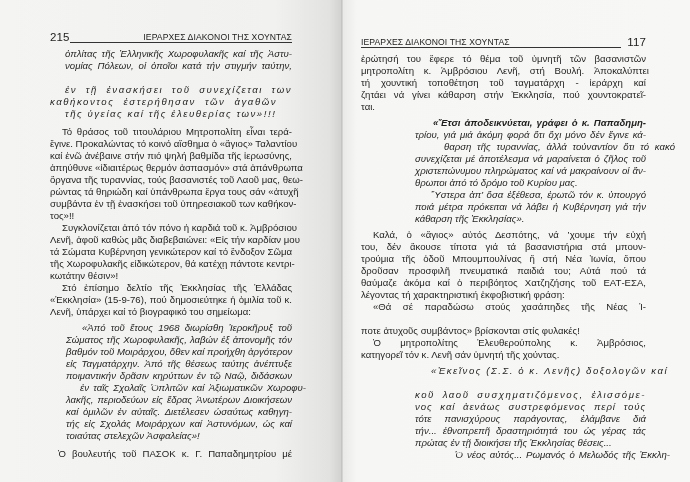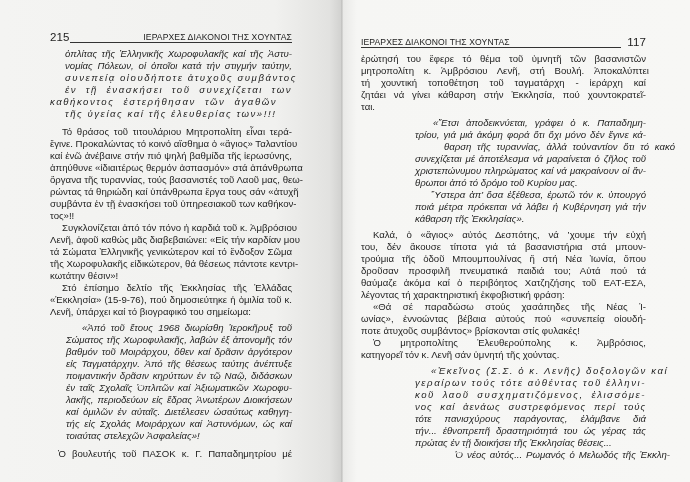--- a/index.html
+++ b/index.html
@@ -29,50 +29,49 @@
 
 <div class="page" id="left-page">
   <div class="header" style="left:50px; top:31px; width:242px;">
     <span class="num">215</span>
     <span class="rule"></span>
     <span class="title">ΙΕΡΑΡΧΕΣ ΔΙΑΚΟΝΟΙ ΤΗΣ ΧΟΥΝΤΑΣ</span>
   </div>
 
   <div class="line it just" style="left:65px; top:48px; width:227px;">ὁπλίτας τῆς Ἑλληνικῆς Χωροφυλακῆς καί τῆς Ἀστυ-</div>
   <div class="line it just" style="left:65px; top:60px; width:227px;">νομίας Πόλεων, οἱ ὁποῖοι κατά τήν στιγμήν ταύτην,</div>
-  <div class="line it just spaced" style="left:65px; top:72px; width:227px;">συνεπείᾳ οἱουδήποτε ἀτυχοῦς συμβάντος</div>
   <div class="line it just spaced" style="left:65px; top:84px; width:227px;">ἐν τῇ ἐνασκήσει τοῦ συνεχίζεται των</div>
   <div class="line it just spaced" style="left:50px; top:96px; width:227px;">καθήκοντος ἐστερήθησαν τῶν ἀγαθῶν</div>
   <div class="line it spaced" style="left:65px; top:108px;">τῆς ὑγείας καί τῆς ἐλευθερίας των»!!!</div>
 
   <div class="line just" style="left:62px; top:126px; width:230px;">Τό θράσος τοῦ τιτουλάριου Μητροπολίτη εἶναι τερά-</div>
   <div class="line just" style="left:50px; top:138px; width:242px;">ἔγινε. Προκαλώντας τό κοινό αἴσθημα ὁ «ἅγιος» Ταλαντίου</div>
   <div class="line just" style="left:50px; top:150px; width:242px;">καί ἐνῶ ἀνέβαινε στήν πιό ψηλή βαθμίδα τῆς ἱερωσύνης,</div>
   <div class="line just" style="left:50px; top:162px; width:242px;">ἀπηύθυνε «ἰδιαιτέρως θερμόν ἀσπασμόν» στά ἀπάνθρωπα</div>
   <div class="line just" style="left:50px; top:174px; width:242px;">ὄργανα τῆς τυραννίας, τούς βασανιστές τοῦ Λαοῦ μας, θεω-</div>
   <div class="line just" style="left:50px; top:186px; width:242px;">ρώντας τά θηριώδη καί ὑπάνθρωπα ἔργα τους σάν «ἀτυχῆ</div>
   <div class="line just" style="left:50px; top:198px; width:242px;">συμβάντα ἐν τῇ ἐνασκήσει τοῦ ὑπηρεσιακοῦ των καθήκον-</div>
   <div class="line" style="left:50px; top:210px;">τος»!!</div>
 
   <div class="line just" style="left:62px; top:222px; width:230px;">Συγκλονίζεται ἀπό τόν πόνο ἡ καρδιά τοῦ κ. Ἀμβρόσιου</div>
   <div class="line just" style="left:50px; top:234px; width:242px;">Λενῆ, ἀφοῦ καθώς μᾶς διαβεβαιώνει: «Εἰς τήν καρδίαν μου</div>
-  <div class="line just" style="left:50px; top:246px; width:242px;">τά Σώματα Ἑλληνικῆς γενικώτερον καί τό ἔνδοξον Σῶμα</div>
-  <div class="line just" style="left:50px; top:258px; width:242px;">τῆς Χωροφυλακῆς εἰδικώτερον, θά θέσεως πάντοτε κεντρι-</div>
+  <div class="line just" style="left:50px; top:246px; width:242px;">τά Σώματα Κυβέρνηση γενικώτερον καί τό ἔνδοξον Σῶμα</div>
+  <div class="line just" style="left:50px; top:258px; width:242px;">τῆς Χωροφυλακῆς εἰδικώτερον, θά κατέχῃ πάντοτε κεντρι-</div>
   <div class="line" style="left:50px; top:270px;">κωτάτην θέσιν»!</div>
 
   <div class="line just" style="left:62px; top:282px; width:230px;">Στό ἐπίσημο δελτίο τῆς Ἐκκλησίας τῆς Ἑλλάδας</div>
   <div class="line just" style="left:50px; top:294px; width:242px;">«Ἐκκλησία» (15-9-76), πού δημοσιεύτηκε ἡ ὁμιλία τοῦ κ.</div>
   <div class="line" style="left:50px; top:306px;">Λενῆ, ὑπάρχει καί τό βιογραφικό του σημείωμα:</div>
 
   <div class="line it just" style="left:82px; top:322px; width:210px;">«Ἀπό τοῦ ἔτους 1968 διωρίσθη Ἱεροκῆρυξ τοῦ</div>
   <div class="line it just" style="left:66px; top:334px; width:226px;">Σώματος τῆς Χωροφυλακῆς, λαβών ἐξ ἀπονομῆς τόν</div>
-  <div class="line it just" style="left:66px; top:346px; width:226px;">βαθμόν τοῦ Μοιράρχου, ὅθεν καί δρᾶσιν ἀργότερον</div>
+  <div class="line it just" style="left:66px; top:346px; width:226px;">βαθμόν τοῦ Μοιράρχου, ὅθεν καί προήχθη ἀργότερον</div>
   <div class="line it just" style="left:66px; top:358px; width:226px;">εἰς Ταγματάρχην. Ἀπό τῆς θέσεως ταύτης ἀνέπτυξε</div>
   <div class="line it just" style="left:66px; top:370px; width:226px;">ποιμαντικήν δρᾶσιν κηρύττων ἐν τῷ Ναῷ, διδάσκων</div>
-  <div class="line it just" style="left:66px; top:382px; width:226px;">ἐν ταῖς Σχολαῖς Ὁπλιτῶν καί Ἀξιωματικῶν Χωροφυ-</div>
+  <div class="line it just" style="left:80px; top:382px; width:226px;">ἐν ταῖς Σχολαῖς Ὁπλιτῶν καί Ἀξιωματικῶν Χωροφυ-</div>
   <div class="line it just" style="left:66px; top:394px; width:226px;">λακῆς, περιοδεύων εἰς ἕδρας Ἀνωτέρων Διοικήσεων</div>
   <div class="line it just" style="left:66px; top:406px; width:226px;">καί ὁμιλῶν ἐν αὐταῖς. Διετέλεσεν ὡσαύτως καθηγη-</div>
   <div class="line it just" style="left:66px; top:418px; width:226px;">τής εἰς Σχολάς Μοιράρχων καί Ἀστυνόμων, ὡς καί</div>
   <div class="line it" style="left:66px; top:430px;">τοιαύτας στελεχῶν Ἀσφαλείας»!</div>
 
   <div class="line just" style="left:58px; top:448px; width:234px;">Ὁ βουλευτής τοῦ ΠΑΣΟΚ κ. Γ. Παπαδημητρίου μέ</div>
 </div>
 
 <div class="gutter"></div>
 
@@ -82,43 +81,41 @@
     <span class="rule"></span>
     <span class="num" style="margin-left:6px;">117</span>
   </div>
 
   <div class="line just" style="left:18px; top:53px; width:285px;">ἐρώτησή του ἔφερε τό θέμα τοῦ ὑμνητῆ τῶν βασανιστῶν</div>
   <div class="line just" style="left:18px; top:65px; width:288px;">μητροπολίτη κ. Ἀμβρόσιου Λενῆ, στή Βουλή. Ἀποκαλύπτει</div>
   <div class="line just" style="left:18px; top:77px; width:285px;">τή χουντική τοποθέτηση τοῦ ταγματάρχη - ἱεράρχη καί</div>
   <div class="line just" style="left:18px; top:89px; width:285px;">ζητάει νά γίνει κάθαρση στήν Ἐκκλησία, πού χουντοκρατεῖ-</div>
   <div class="line" style="left:18px; top:101px;">ται.</div>
 
-  <div class="line it just" style="left:90px; top:117px; width:213px;">«Ἔτσι ἀποδεικνύεται, γράφει ὁ κ. Παπαδημη-</div>
+  <div class="line it just" style="left:90px; top:117px; width:213px;font-weight:bold;">«Ἔτσι ἀποδεικνύεται, γράφει ὁ κ. Παπαδημη-</div>
   <div class="line it just" style="left:72px; top:129px; width:231px;">τρίου, γιά μιά ἀκόμη φορά ὅτι ὄχι μόνο δέν ἔγινε κά-</div>
   <div class="line it just" style="left:72px; top:141px; width:231px;padding-left:29px;">θαρση τῆς τυραννίας, ἀλλά τοὐναντίον ὅτι τό κακό</div>
   <div class="line it just" style="left:72px; top:153px; width:231px;">συνεχίζεται μέ ἀποτέλεσμα νά μαραίνεται ὁ ζῆλος τοῦ</div>
   <div class="line it just" style="left:72px; top:165px; width:231px;">χριστεπώνυμου πληρώματος καί νά μακραίνουν οἱ ἄν-</div>
   <div class="line it" style="left:72px; top:177px;">θρωποι ἀπό τό δρόμο τοῦ Κυρίου μας.</div>
   <div class="line it just" style="left:88px; top:189px; width:215px;">Ὕστερα ἀπ’ ὅσα ἐξέθεσα, ἐρωτῶ τόν κ. ὑπουργό</div>
   <div class="line it just" style="left:72px; top:201px; width:231px;">ποιά μέτρα πρόκειται νά λάβει ἡ Κυβέρνηση γιά τήν</div>
   <div class="line it" style="left:72px; top:213px;">κάθαρση τῆς Ἐκκλησίας».</div>
 
   <div class="line just" style="left:30px; top:229px; width:273px;">Καλά, ὁ «ἅγιος» αὐτός Δεσπότης, νά ‛χουμε τήν εὐχή</div>
   <div class="line just" style="left:18px; top:241px; width:285px;">του, δέν ἄκουσε τίποτα γιά τά βασανιστήρια στά μπουν-</div>
   <div class="line just" style="left:18px; top:253px; width:285px;">τρούμια τῆς ὁδοῦ Μπουμπουλίνας ἤ στή Νέα Ἰωνία, ὅπου</div>
   <div class="line just" style="left:18px; top:265px; width:285px;">δροῦσαν προσφιλῆ πνευματικά παιδιά του; Αὐτά πού τά</div>
   <div class="line just" style="left:18px; top:277px; width:285px;">θαύμαζε ἀκόμα καί ὁ περιβόητος Χατζηζήσης τοῦ ΕΑΤ-ΕΣΑ,</div>
   <div class="line" style="left:18px; top:289px;">λέγοντας τή χαρακτηριστική ἐκφοβιστική φράση:</div>
   <div class="line just" style="left:30px; top:301px; width:273px;">«Θά σέ παραδώσω στούς χασάπηδες τῆς Νέας Ἰ-</div>
-  <div class="line just" style="left:18px; top:313px; width:285px;">ωνίας», ἐννοώντας βέβαια αὐτούς πού «συνεπείᾳ οἱουδή-</div>
   <div class="line" style="left:18px; top:325px;">ποτε ἀτυχοῦς συμβάντος» βρίσκονται στίς φυλακές!</div>
   <div class="line just" style="left:30px; top:337px; width:273px;">Ὁ μητροπολίτης Ἐλευθερούπολης κ. Ἀμβρόσιος,</div>
   <div class="line" style="left:18px; top:349px;">κατηγορεῖ τόν κ. Λενῆ σάν ὑμνητή τῆς χούντας.</div>
 
   <div class="line it just spaced" style="left:88px; top:365px; width:215px;">«Ἐκεῖνος (Σ.Σ. ὁ κ. Λενῆς) δοξολογῶν καί</div>
-  <div class="line it just spaced" style="left:72px; top:377px; width:231px;">γεραίρων τούς τότε αὐθέντας τοῦ ἑλληνι-</div>
   <div class="line it just spaced" style="left:72px; top:389px; width:231px;">κοῦ λαοῦ συσχηματιζόμενος, ἑλισσόμε-</div>
   <div class="line it just" style="left:72px; top:401px; width:231px; letter-spacing:0.9px;">νος καί ἀενάως συστρεφόμενος περί τούς</div>
   <div class="line it just" style="left:72px; top:413px; width:231px;">τότε πανισχύρους παράγοντας, ἐλάμβανε διά</div>
   <div class="line it just" style="left:72px; top:425px; width:231px;">τήν... ἐθνοπρεπῆ δραστηριότητά του ὡς γέρας τάς</div>
   <div class="line it" style="left:72px; top:437px;">πρώτας ἐν τῇ διοικήσει τῆς Ἐκκλησίας θέσεις...</div>
   <div class="line it just" style="left:88px; top:449px; width:215px;margin-left:24px;">Ὁ νέος αὐτός... Ρωμανός ὁ Μελωδός τῆς Ἐκκλη-</div>
 </div>
 
 </body></html>

